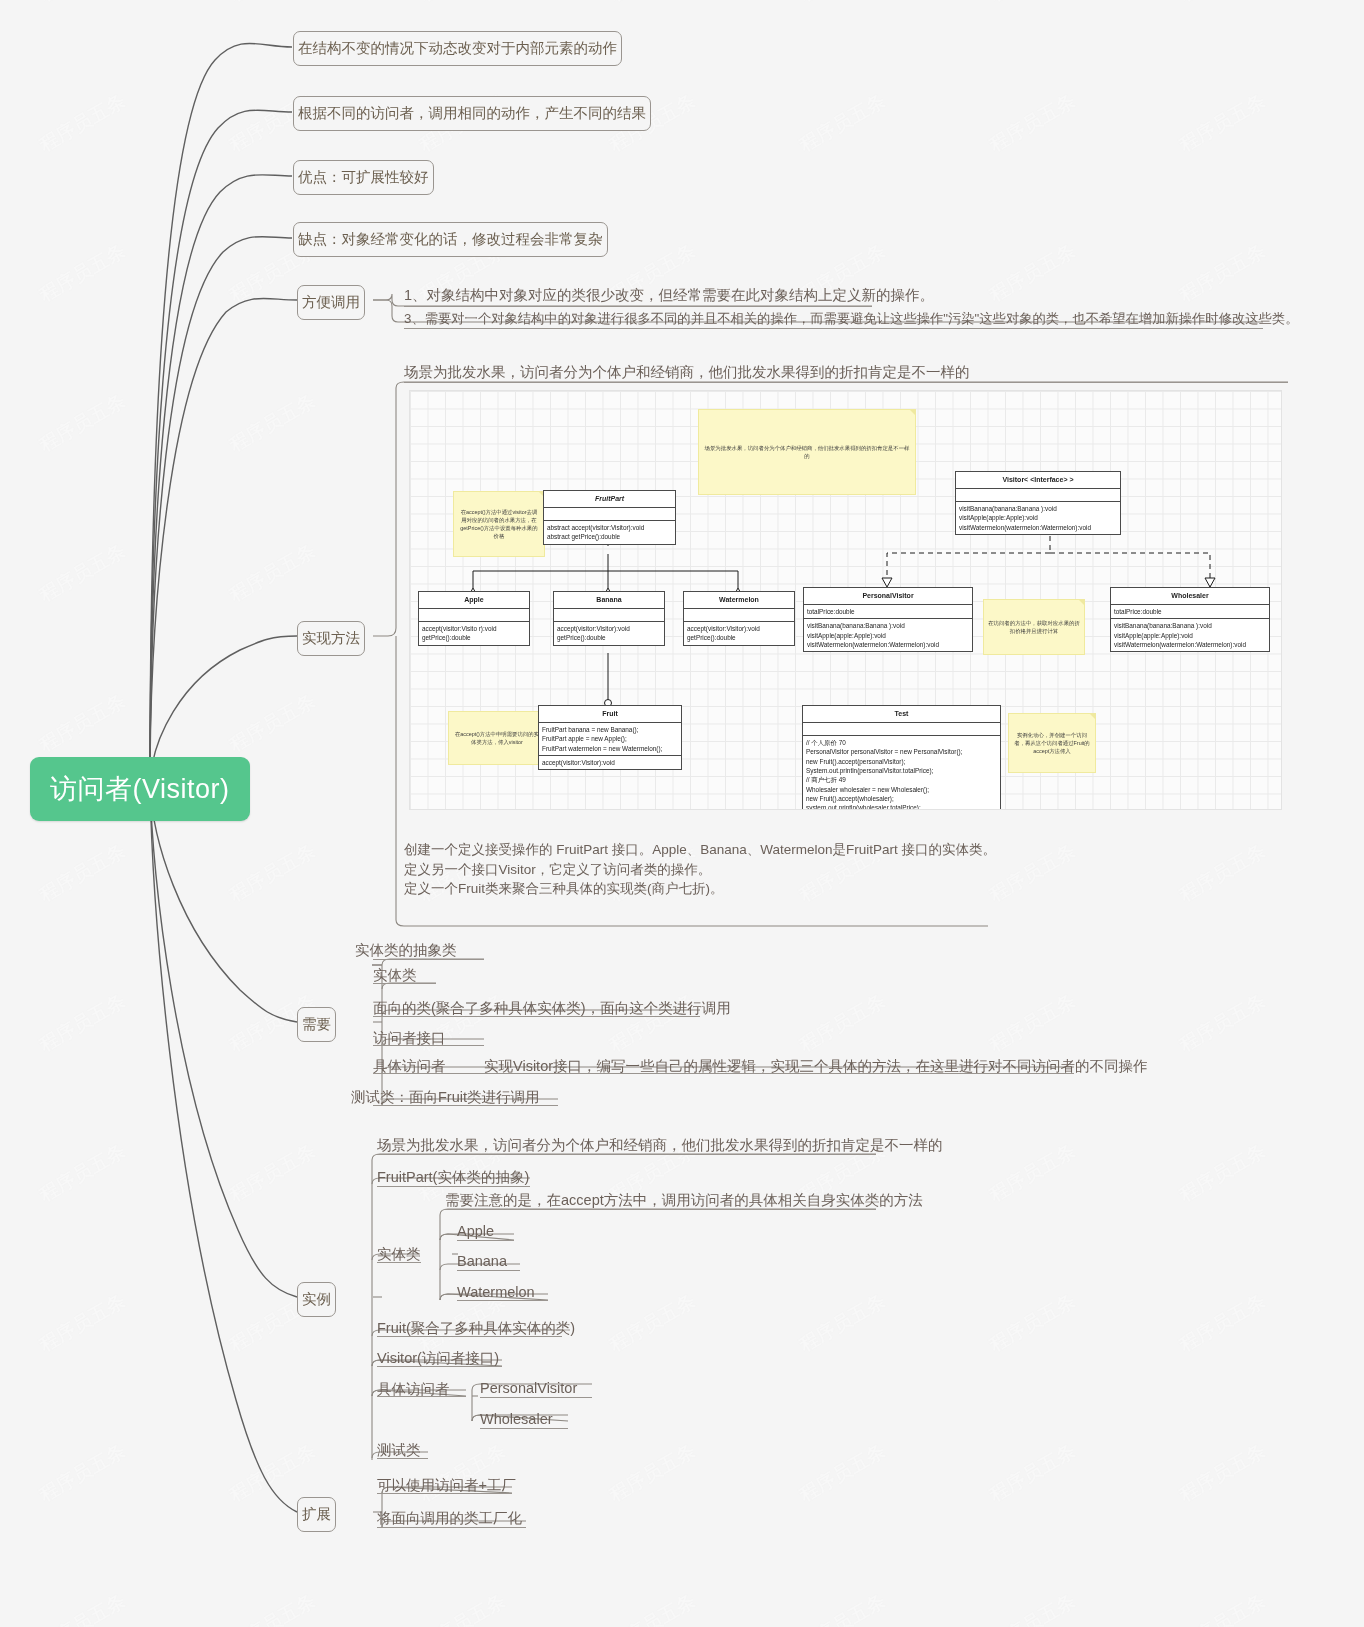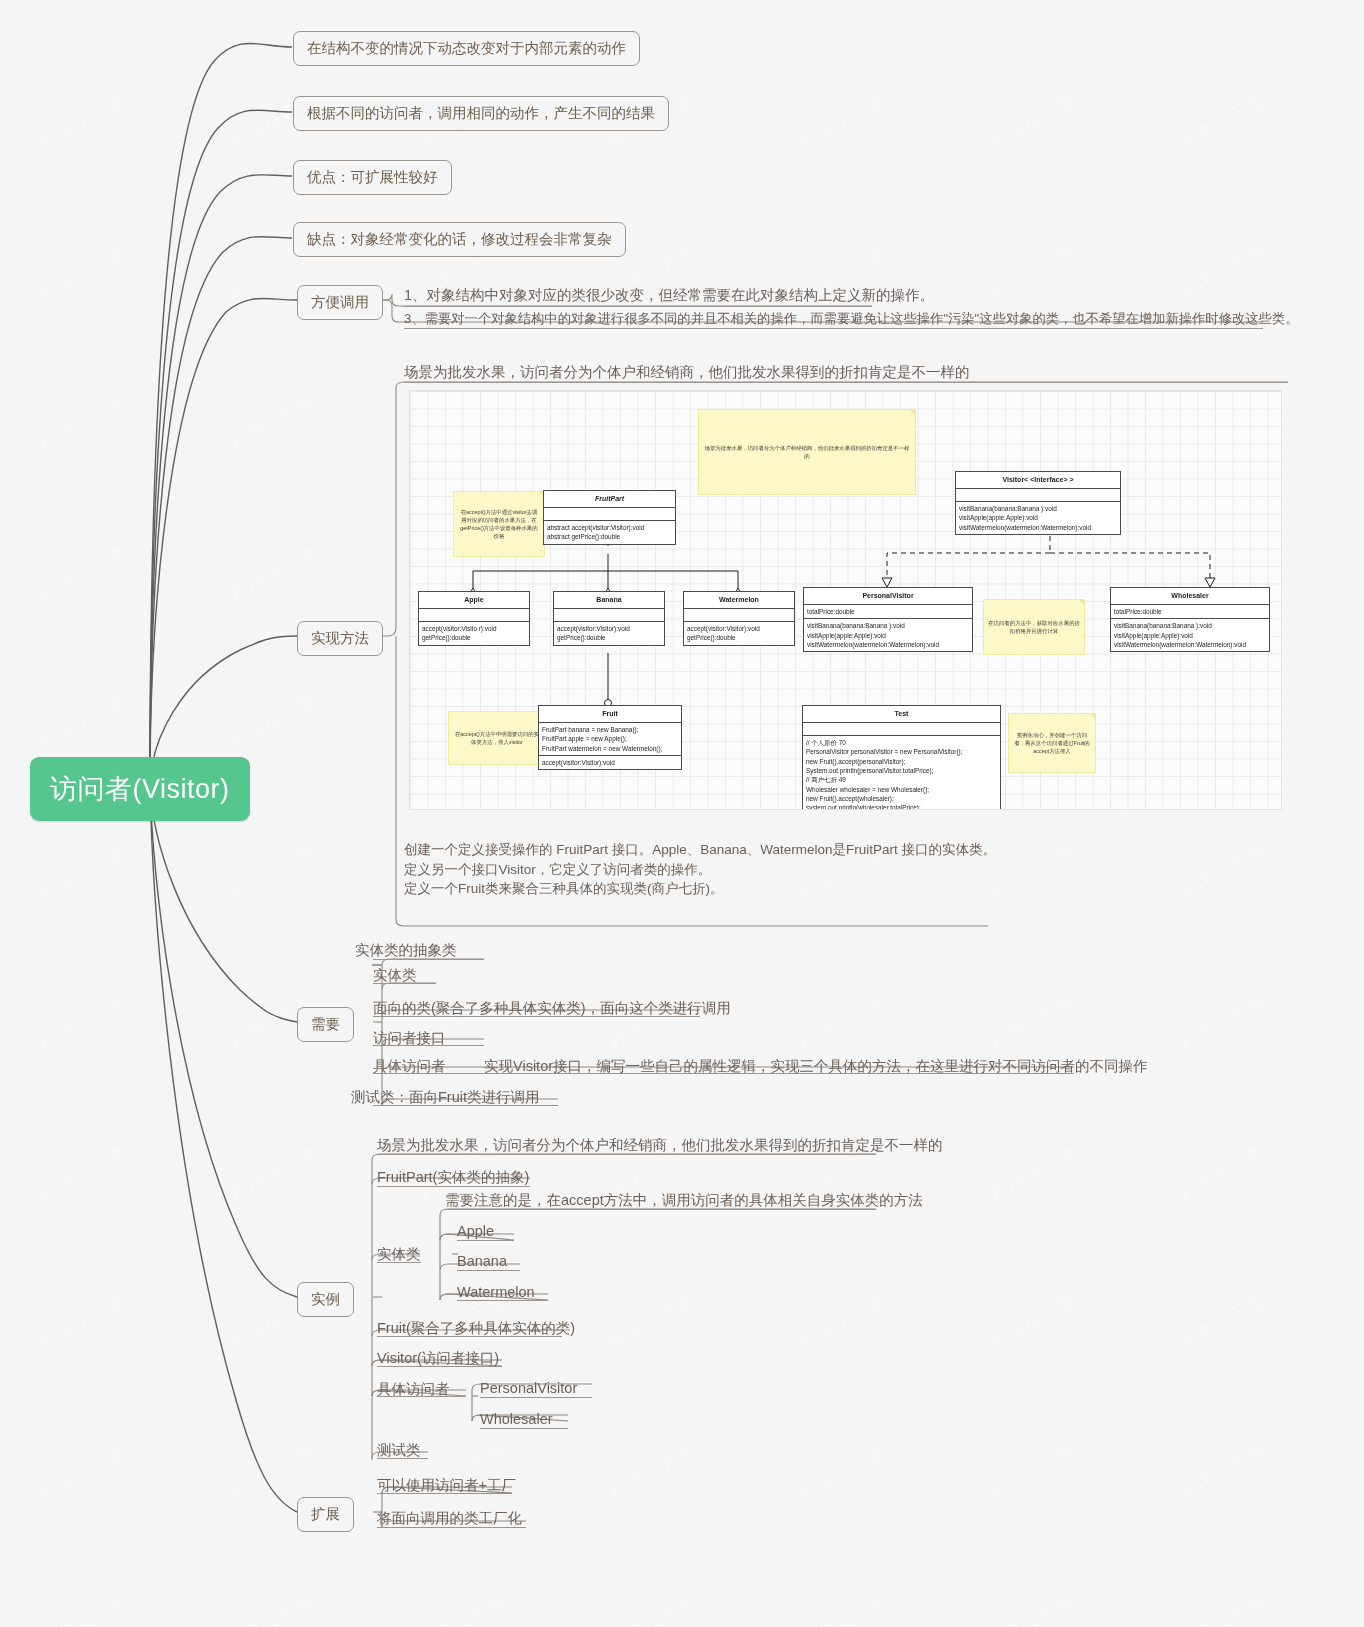--- a/index.html
+++ b/index.html
@@ -27,21 +27,21 @@
 
   
   .root{
     position:absolute;left:30px;top:757px;
     background:#55c68d;color:#fff;border-radius:9px;
     padding:14px 20px;font-size:27px;letter-spacing:.5px;
     box-shadow:0 1px 2px rgba(0,0,0,.12);
   }
   .boxnode{
     position:absolute;border:1px solid #9a9590;border-radius:7px;
-    background:#f5f5f5;padding:7px 13px;font-size:14.5px;white-space:nowrap;
+    background:#f5f5f5;padding:7px 4px;font-size:14.5px;white-space:nowrap;
     color:#6b5f4f;
   }
   .underline{
     position:absolute;font-size:14.5px;white-space:nowrap;color:#6b6059;
     padding-bottom:3px;
   }
   .ul-line{position:absolute;height:1px;background:#9a9590;}
 
   
   .uml-wrap{position:absolute;left:409px;top:390px;width:871px;height:418px;

